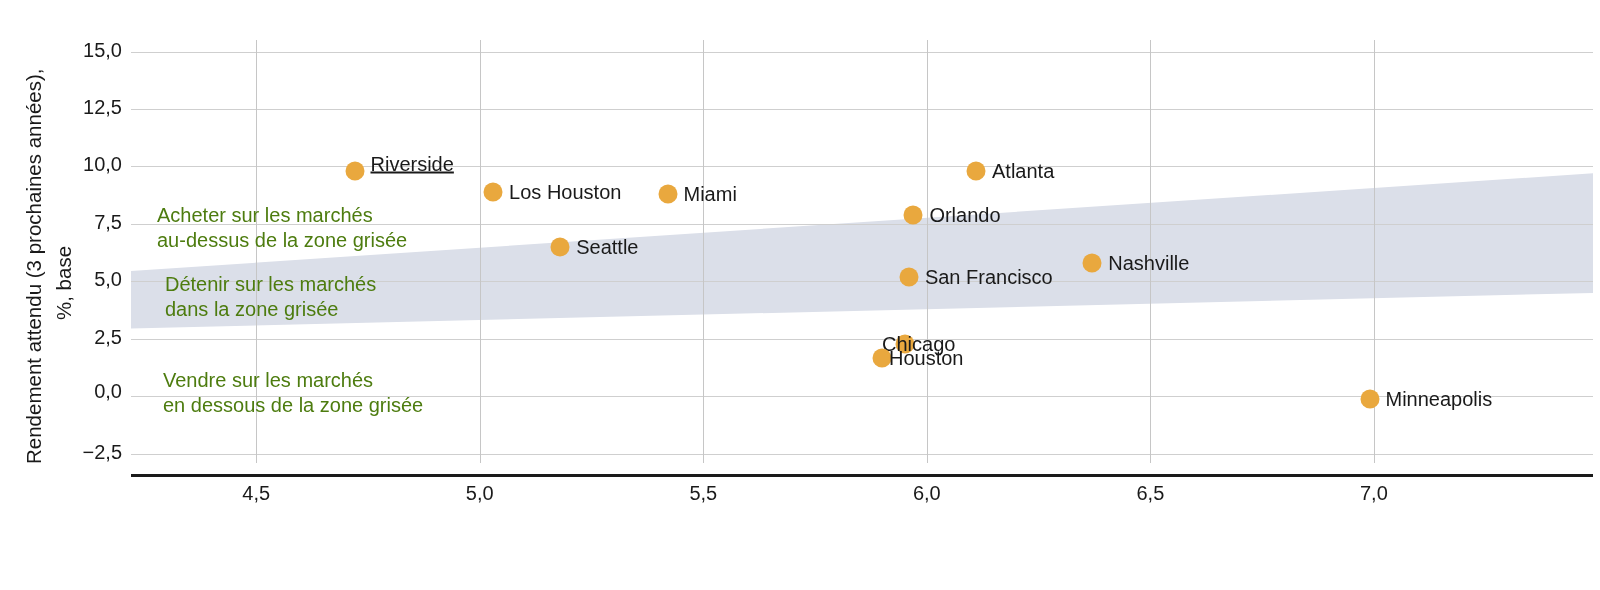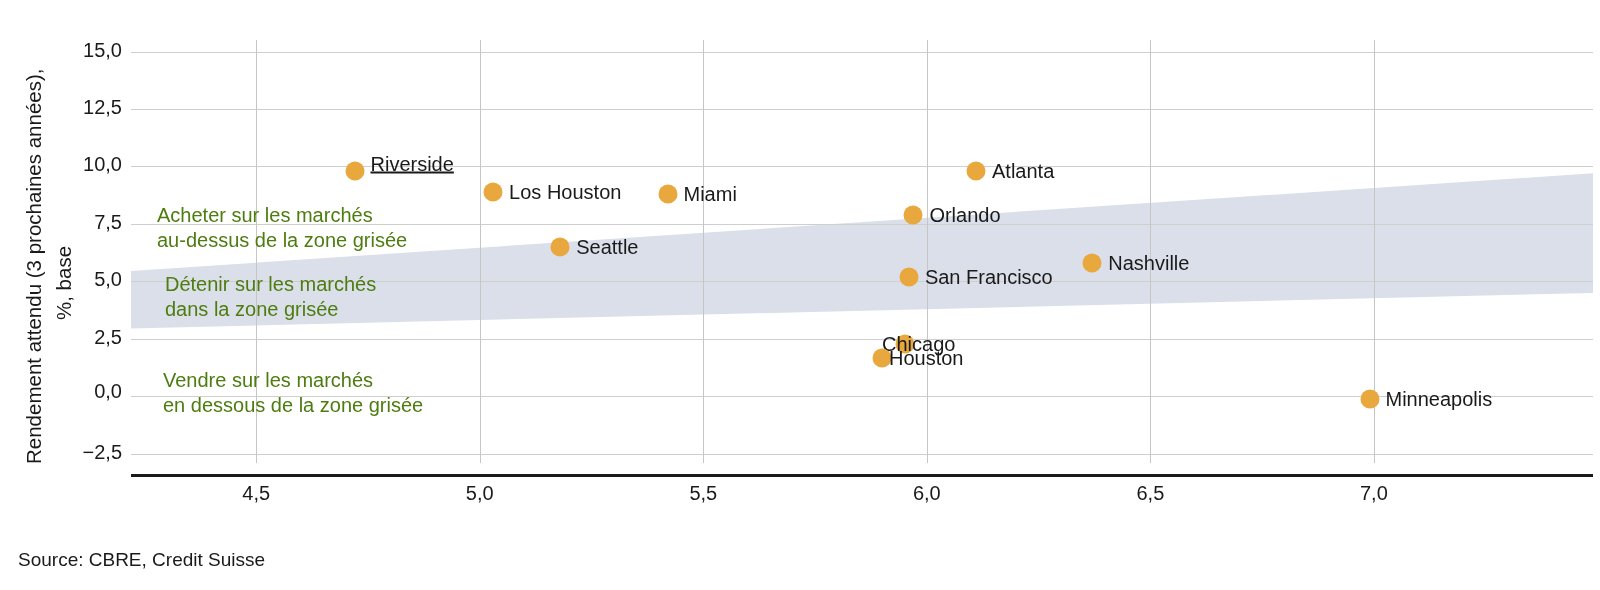--- a/index.html
+++ b/index.html
@@ -205,14 +205,13 @@
       <div class="xtick" style="left: 479.7px;">5,0</div>
       <div class="xtick" style="left: 703.3px;">5,5</div>
       <div class="xtick" style="left: 926.8px;">6,0</div>
       <div class="xtick" style="left: 1150.4px;">6,5</div>
       <div class="xtick" style="left: 1373.9px;">7,0</div>
     </div>
 
   <div class="yaxis-title line1">Rendement attendu (3 prochaines années),</div>
   <div class="yaxis-title line2">%, base</div>
 
-  <div class="source">Source: CBRE, Credit Suisse</div>
 </div>
 
 </body></html>

